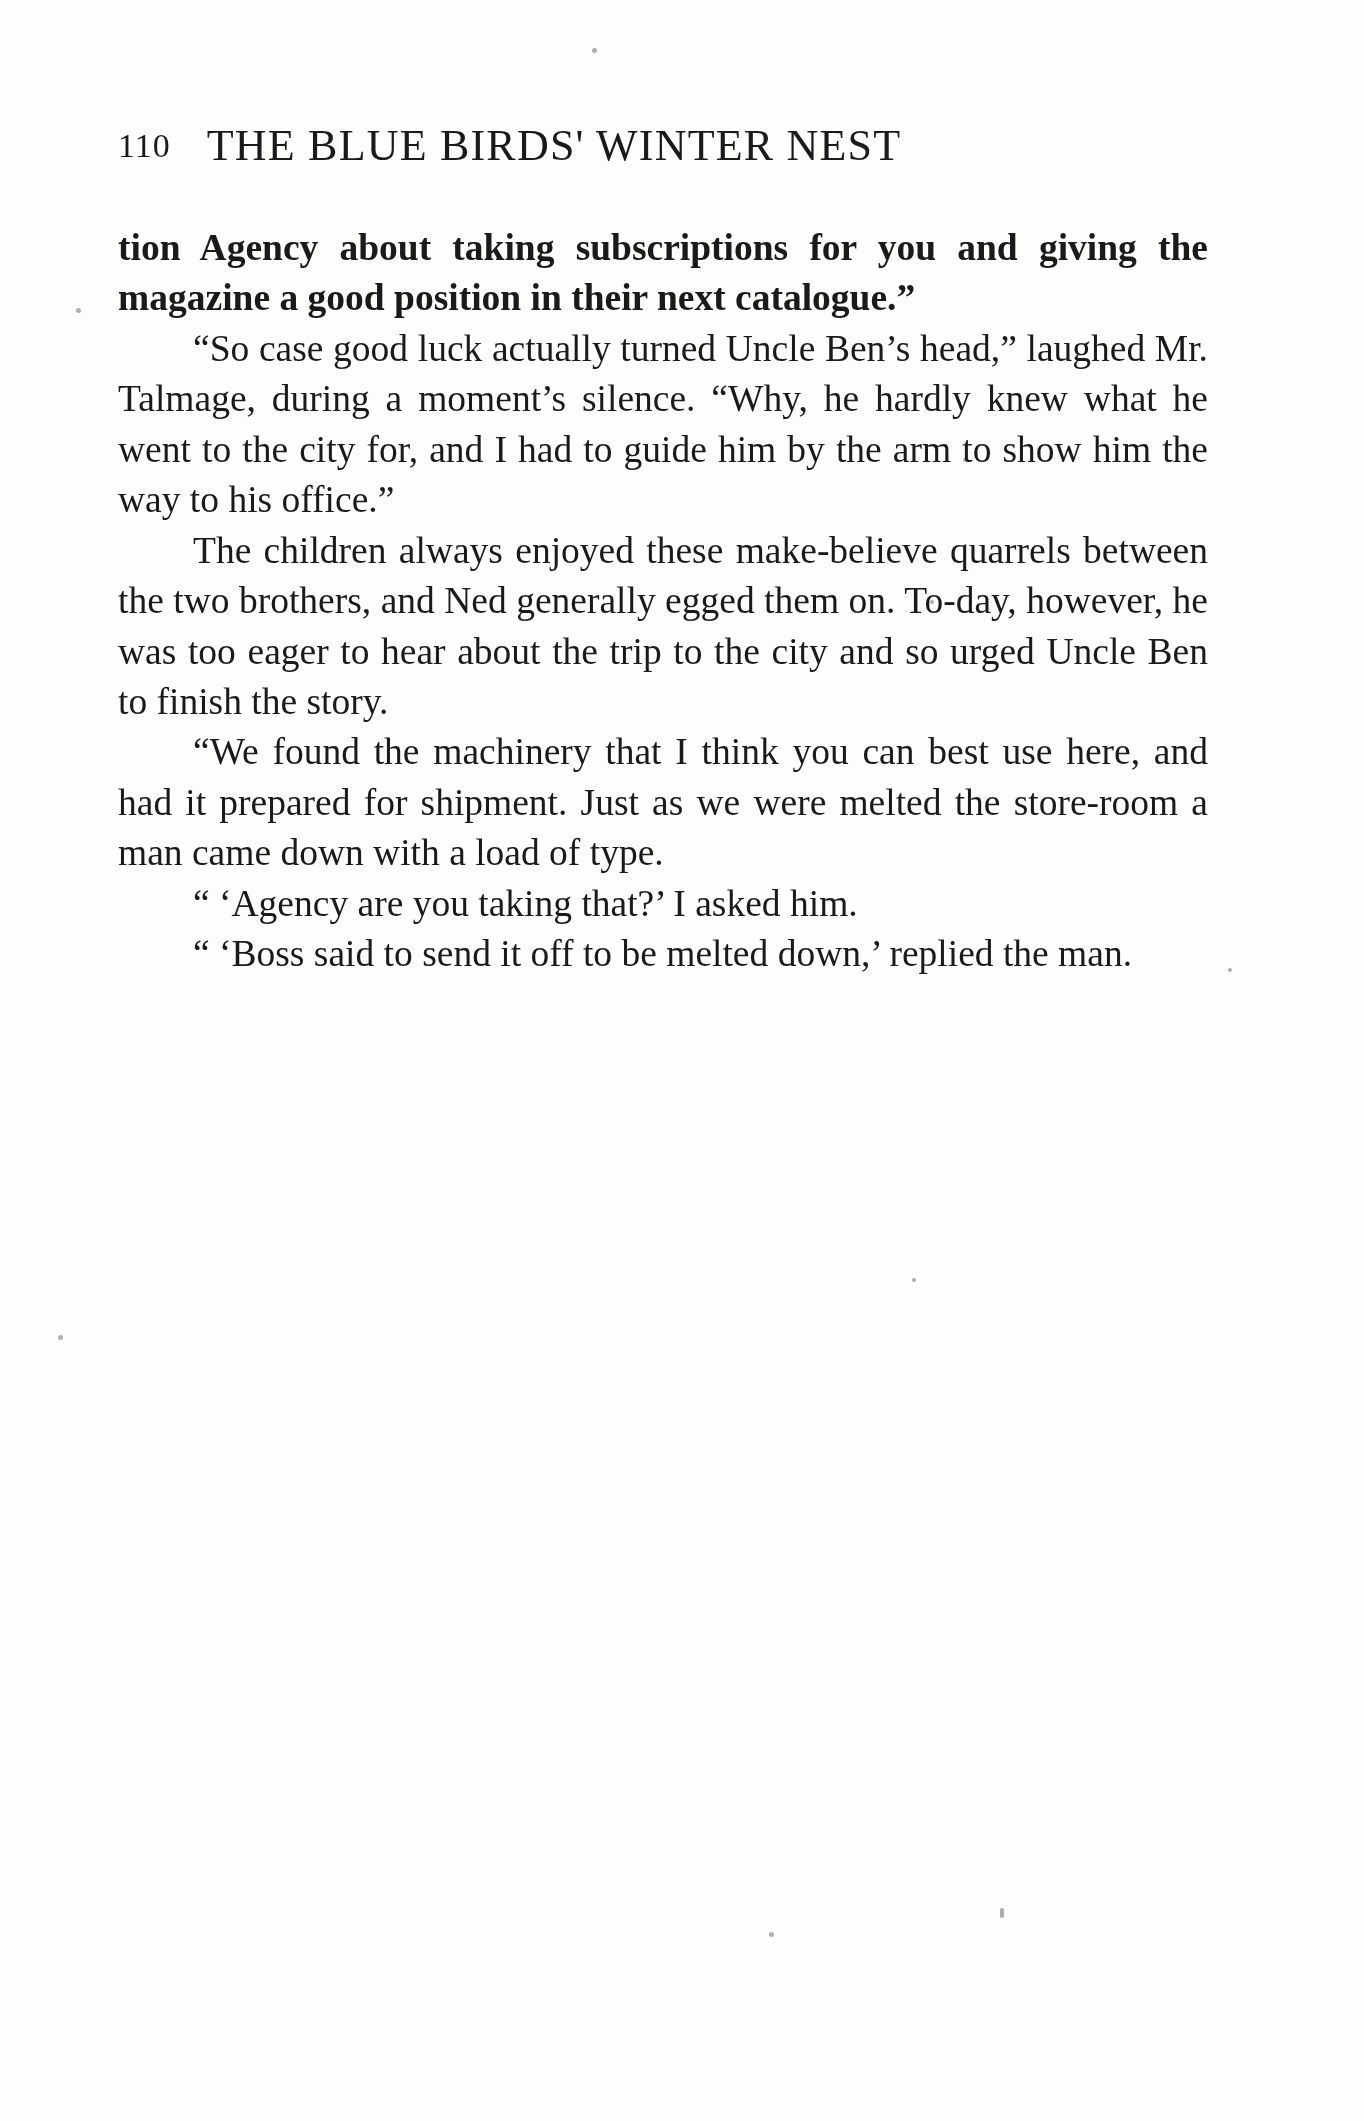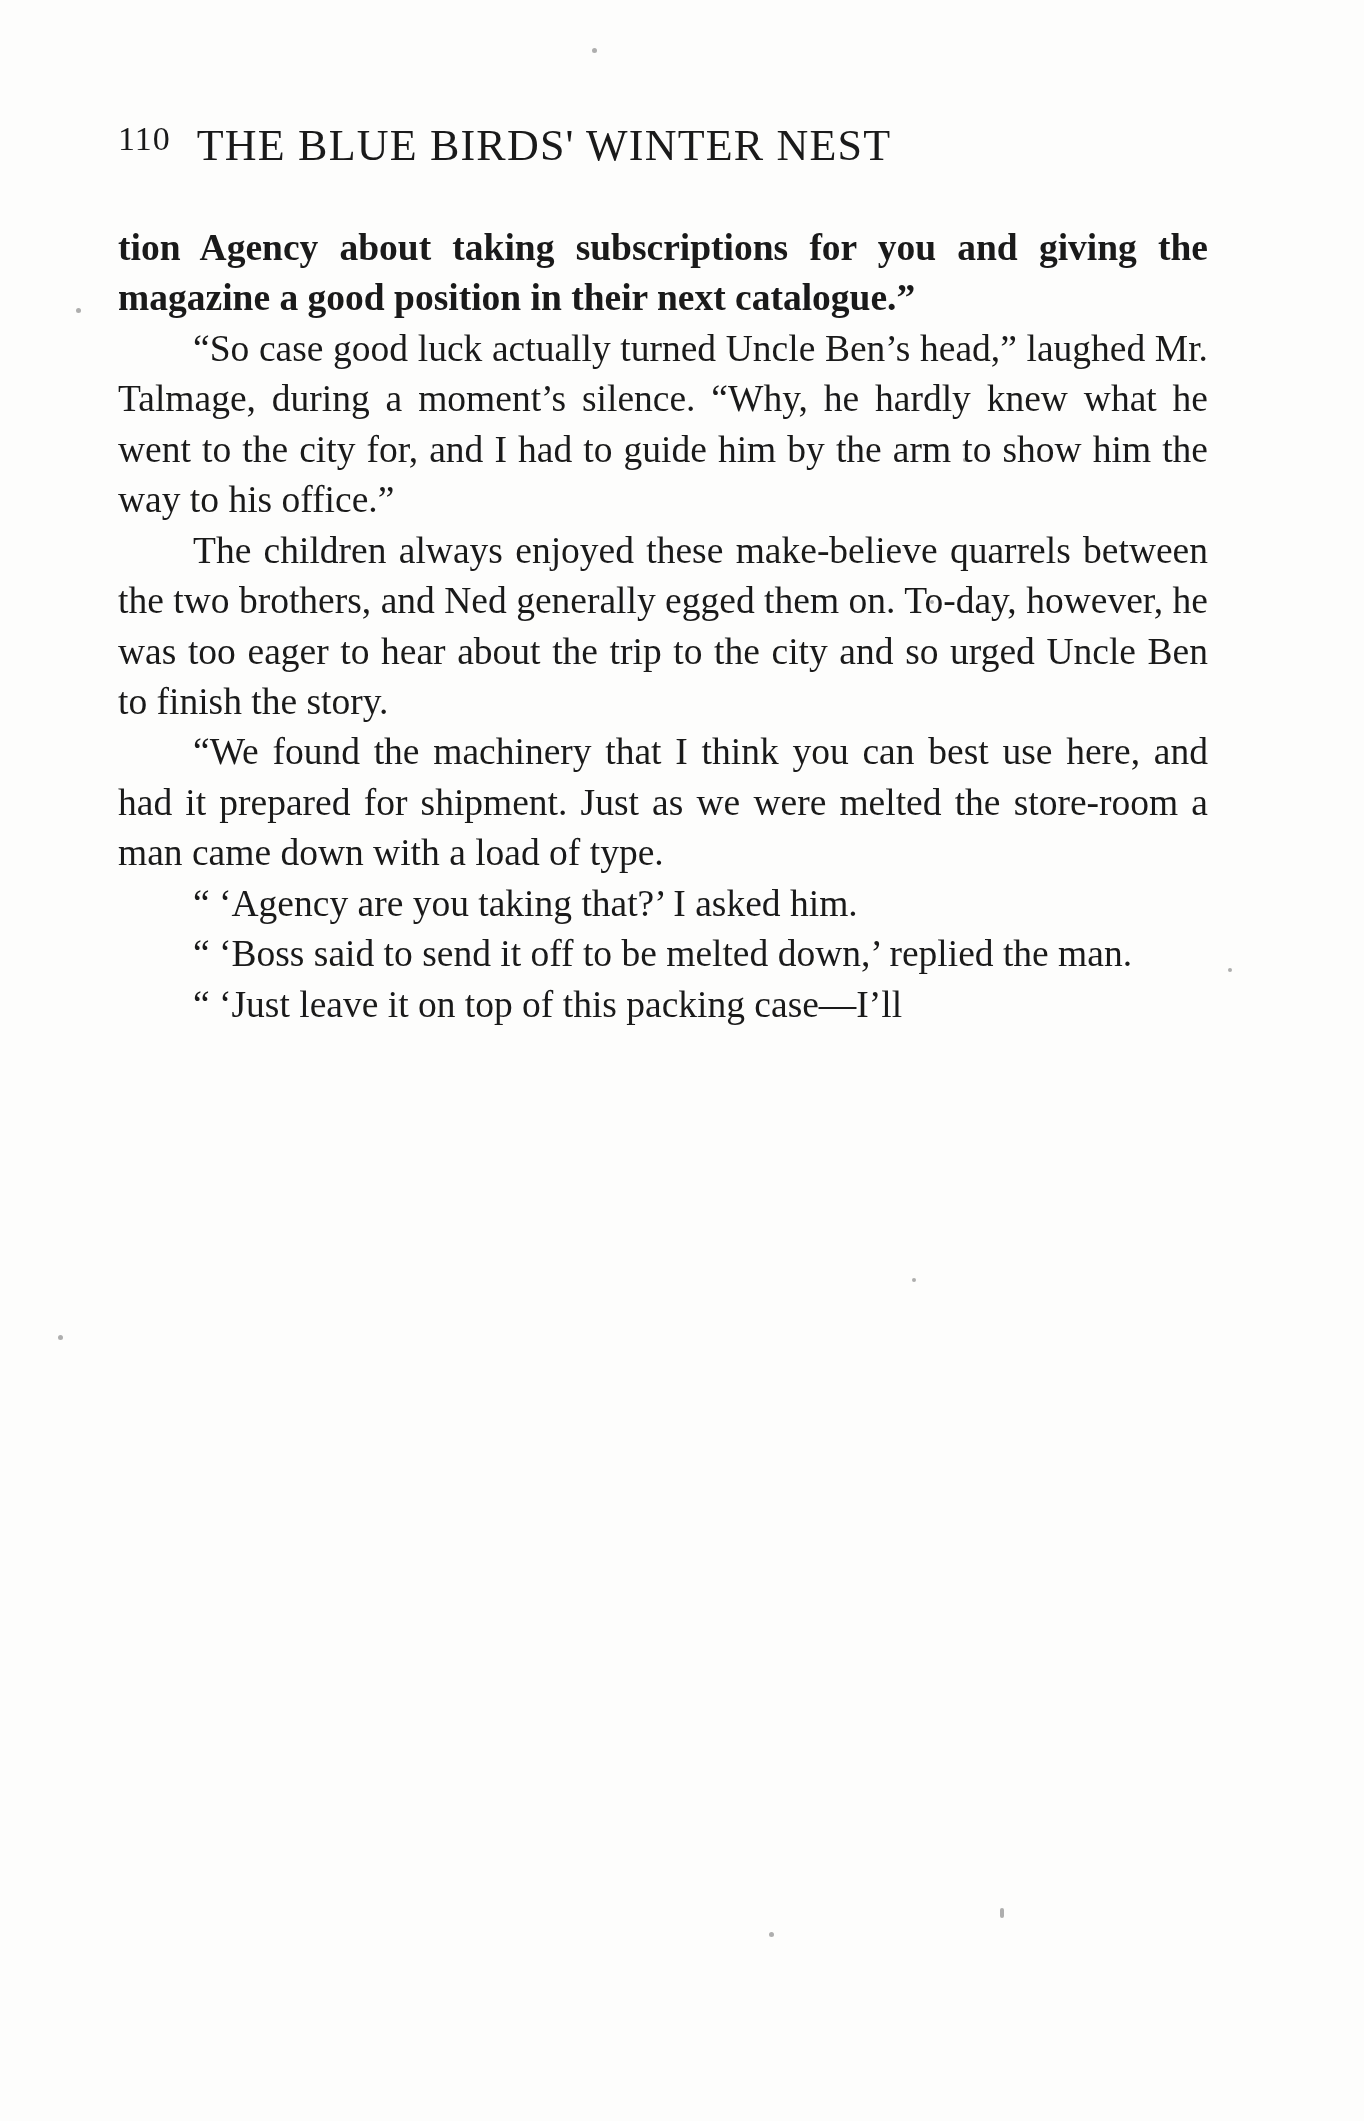--- a/index.html
+++ b/index.html
@@ -24,22 +24,22 @@
     background: #fdfdfc;
   }
   .page-inner {
     position: absolute;
     left: 118px;
     top: 120px;
     width: 1090px;
   }
   .running-head {
     display: flex;
-    align-items: flex-start;
-    gap: 26px;
+    align-items: center;
+    gap: 36px;
     margin-bottom: 52px;
     white-space: nowrap;
   }
   .folio {
     font-size: 34px;
     letter-spacing: 1px;
     font-variant: small-caps;
   }
   .head-title {
     font-size: 44px;
@@ -92,17 +92,16 @@
       <span class="head-title">THE BLUE BIRDS' WINTER NEST</span>
     </div>
 
     <div class="body-text">
       <p class="noindent">tion Agency about taking subscriptions for you and giving the magazine a good position in their next catalogue.”</p>
       <p>“So case good luck actually turned Uncle Ben’s head,” laughed Mr. Talmage, during a moment’s silence.  “Why, he hardly knew what he went to the city for, and I had to guide him by the arm to show him the way to his office.”</p>
       <p>The children always enjoyed these make-believe quarrels between the two brothers, and Ned generally egged them on.  To-day, however, he was too eager to hear about the trip to the city and so urged Uncle Ben to finish the story.</p>
       <p>“We found the machinery that I think you can best use here, and had it prepared for shipment. Just as we were melted the store-room a man came down with a load of type.</p>
       <p>“ ‘Agency are you taking that?’ I asked him.</p>
       <p>“ ‘Boss said to send it off to be melted down,’ replied the man.</p>
-      <p>“ ‘Just leave it on top of this packing case—I’ll</p>
     </div>
 
   </div>
 </div>
 
 </body></html>

